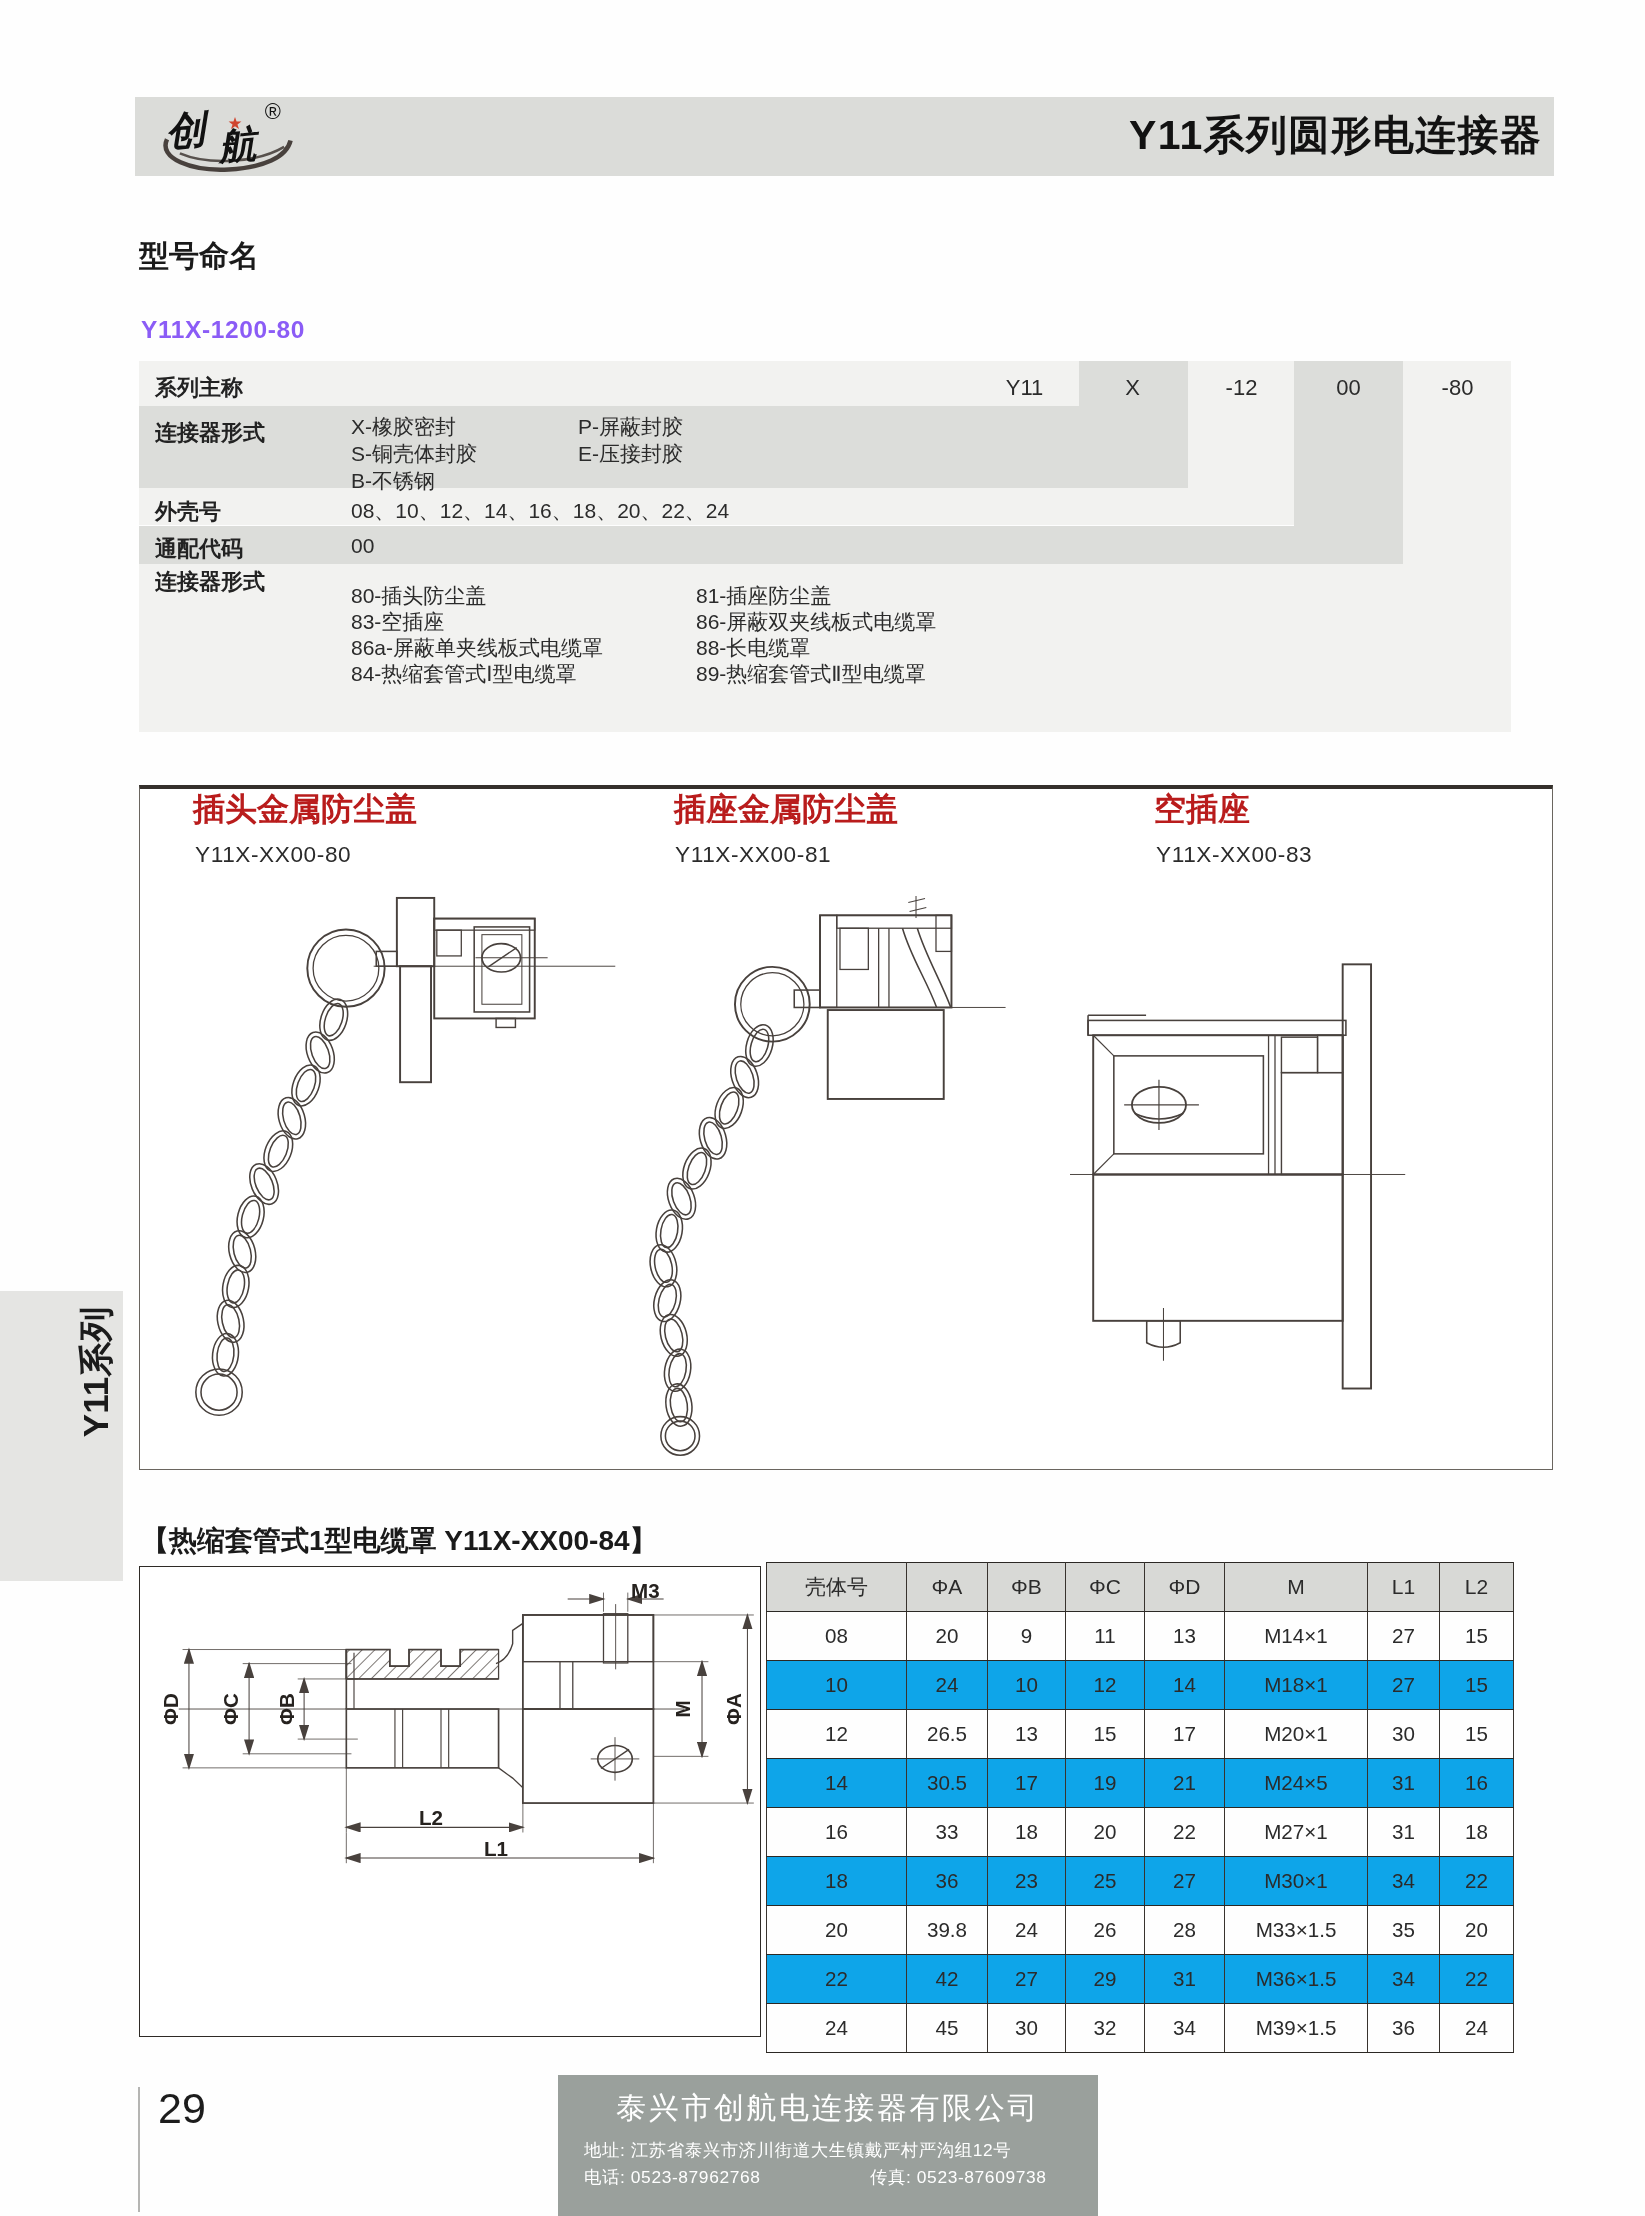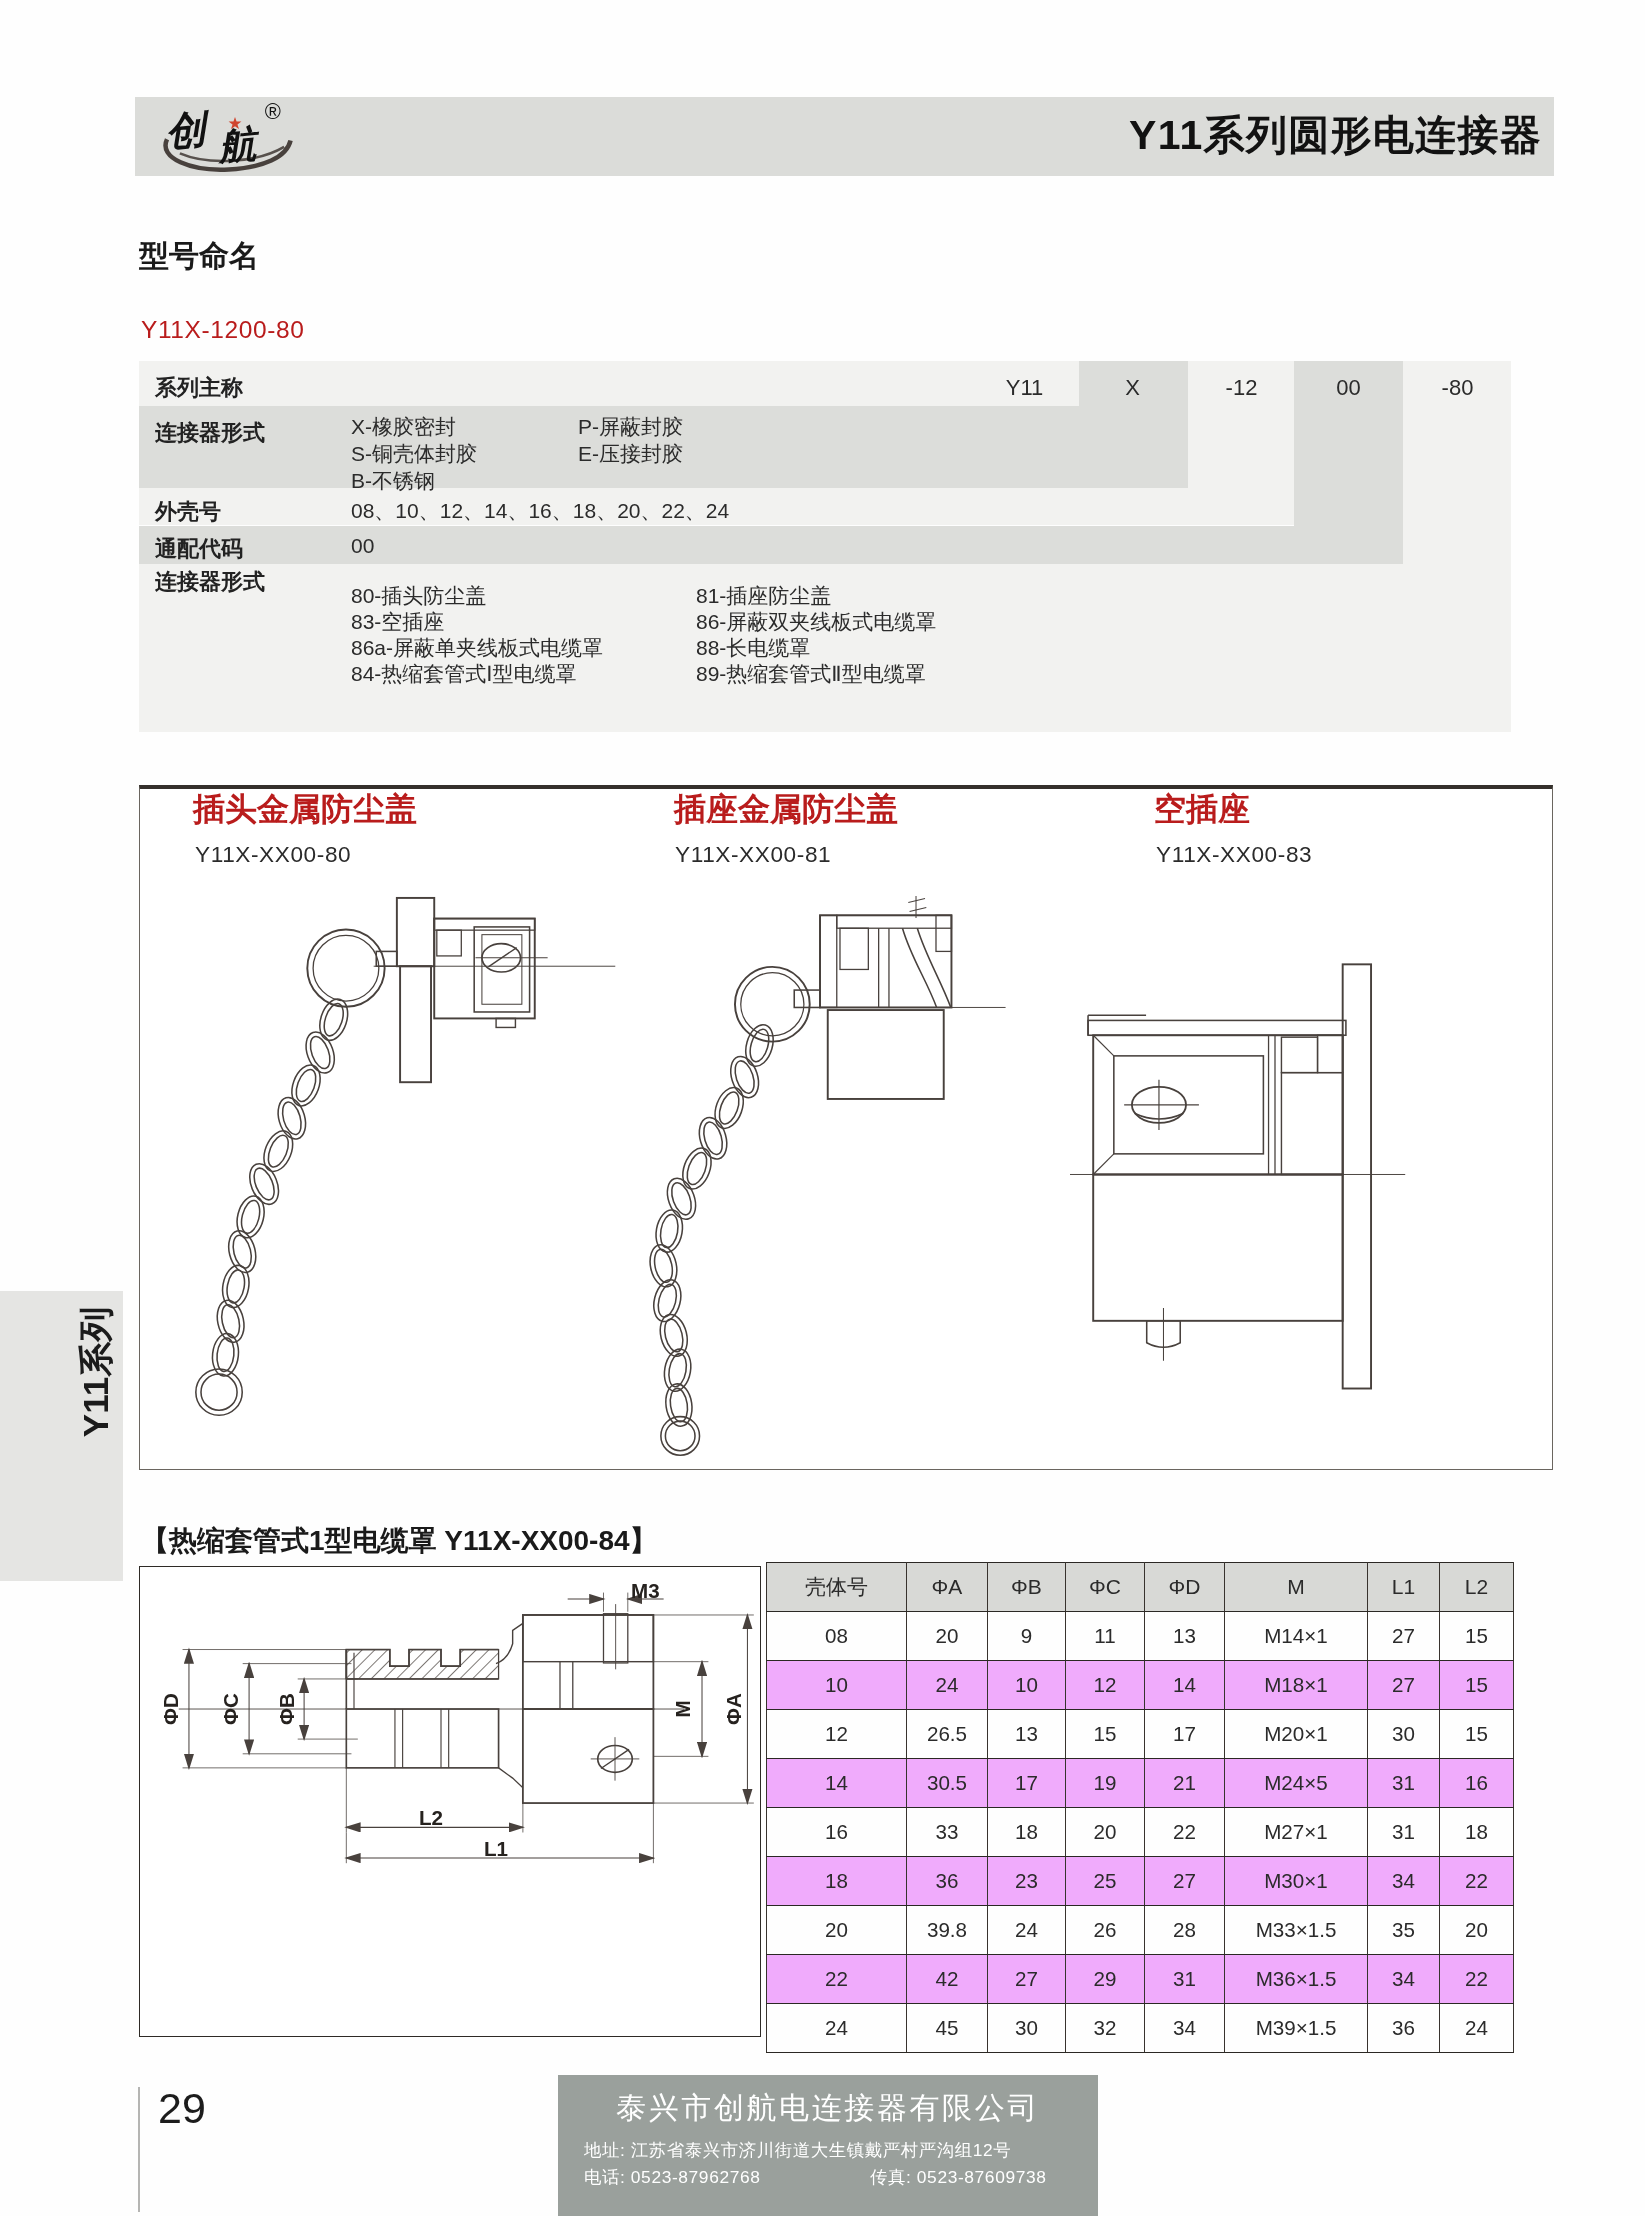--- a/index.html
+++ b/index.html
@@ -4,21 +4,21 @@
 <style>
   html,body{margin:0;padding:0;background:#ffffff;}
   #page{position:relative;width:1645px;height:2216px;background:#fefefe;overflow:hidden;
         font-family:"Liberation Sans",sans-serif;color:#232323;}
   .abs{position:absolute;}
   
   #headerbar{left:135px;top:97px;width:1419px;height:79px;background:#dbdcd9;}
   #pagetitle{right:103px;top:108px;font-size:41px;font-weight:700;letter-spacing:1.3px;color:#121212;}
   
   .h1{font-size:30px;font-weight:700;color:#1a1a1a;}
-  .code{font-size:24.5px;letter-spacing:0.6px;color:#b91c1c;}
+  .code{font-size:24.5px;letter-spacing:0.6px;color:#8b5cf6;font-weight:bold;}
   
   .band-light{background:#f2f2f0;}
   .band-dark{background:#dcddda;}
   .nm-label{font-size:22px;font-weight:700;color:#222;}
   .nm-desc{font-size:21px;color:#2b2b2b;}
   .nm-code{font-size:22px;color:#2b2b2b;width:77px;text-align:center;height:36px;line-height:36px;}
   
   #drawpanel{left:139px;top:785px;width:1414px;height:685px;background:#fff;
              border-top:4.5px solid #35302c;border-left:1.3px solid #6a655f;border-right:1.3px solid #6a655f;border-bottom:1.3px solid #6a655f;box-sizing:border-box;}
   .dw-title{font-size:32px;font-weight:700;color:#b91c1c;}
@@ -27,21 +27,21 @@
   #heatpanel{left:139px;top:1566px;width:622px;height:471px;border:1.9px solid #2e2a26;box-sizing:border-box;background:#fff;}
   .dim{font-size:20.6px;font-weight:700;color:#26221f;}
   .dim.rot{width:54px;text-align:center;transform:rotate(-90deg);}
   
   #spectable{left:766px;top:1562px;border-collapse:collapse;table-layout:fixed;}
   #spectable th,#spectable td{border-left:1.3px solid #38332e;border-right:1.3px solid #38332e;
       border-top:1.9px solid #2b2824;border-bottom:1.9px solid #2b2824;
       font-size:20.6px;text-align:center;height:48px;padding:0;color:#2b2b2b;font-weight:400;}
   #spectable{border:1.9px solid #2b2824;}
   #spectable thead th{background:#d8d9d6;font-size:21px;}
-  tr.zebra td{background:#f0abfc;}
+  tr.zebra td{background:#0ea5e9;}
   
   #sidetab{left:0;top:1291px;width:123px;height:290px;background:#e5e5e3;}
   #sidetext{left:11.6px;top:1356px;width:168px;height:32px;line-height:32px;text-align:center;
             font-size:35px;font-weight:700;color:#1b1b1b;transform:rotate(-90deg);}
   
   #f-line{left:138px;top:2087px;width:1.9px;height:125px;background:#b5b5b3;}
   #f-page{left:158px;top:2084px;font-size:43px;font-weight:500;color:#1c1c1c;}
   #f-box{left:558px;top:2075px;width:540px;height:141px;background:#9aa09c;color:#ffffff;}
   #f-company{left:0;top:13px;width:540px;text-align:center;font-size:30px;letter-spacing:2.6px;font-weight:400;}
   #f-addr{left:26px;top:63px;font-size:17.4px;letter-spacing:0.6px;}

